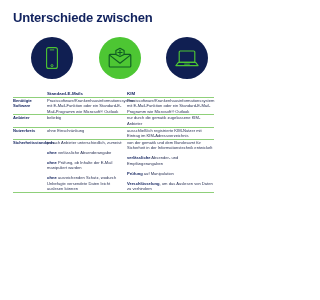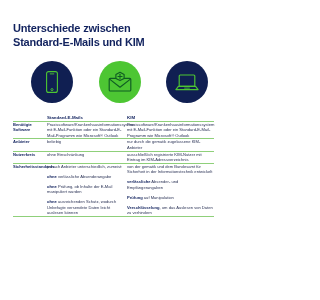--- a/index.html
+++ b/index.html
@@ -16,22 +16,22 @@
   }
   .page {
     width: 227px;
     height: 300px;
     position: relative;
     box-sizing: border-box;
     padding: 0 13px;
   }
   
   .title {
-    padding-top: 21px;
-    font-size: 11px;
+    padding-top: 11px;
+    font-size: 13px;
     line-height: 14px;
     font-weight: bold;
     letter-spacing: -0.2px;
     color: #11225e;
   }
   .title .line2 { display: block; }
 
   
   .icon-row {
     margin-top: 9px;
@@ -105,21 +105,20 @@
   .cell p + p { margin-top: 4.4px; }
   .cell b { font-weight: bold; color: #11225e; }
 </style>
 </head>
 <body>
 
 <div class="page">
 
   <div class="title">
     <span>Unterschiede zwischen</span>
-    <span class="line2">Standard-E-Mails und KIM</span>
   </div>
 
   <div class="icon-row">
 
     <div class="icon-badge navy">
       <svg width="16" height="24" viewBox="0 0 16 24" fill="none">
         <rect x="2.6" y="1.6" width="10.8" height="20.8" rx="2" stroke="#4dc633" stroke-width="1.1"></rect>
         <line x1="6.2" y1="3.9" x2="9.8" y2="3.9" stroke="#4dc633" stroke-width="0.9" stroke-linecap="round"></line>
         <circle cx="8" cy="19.6" r="1.05" stroke="#4dc633" stroke-width="0.9"></circle>
       </svg>

